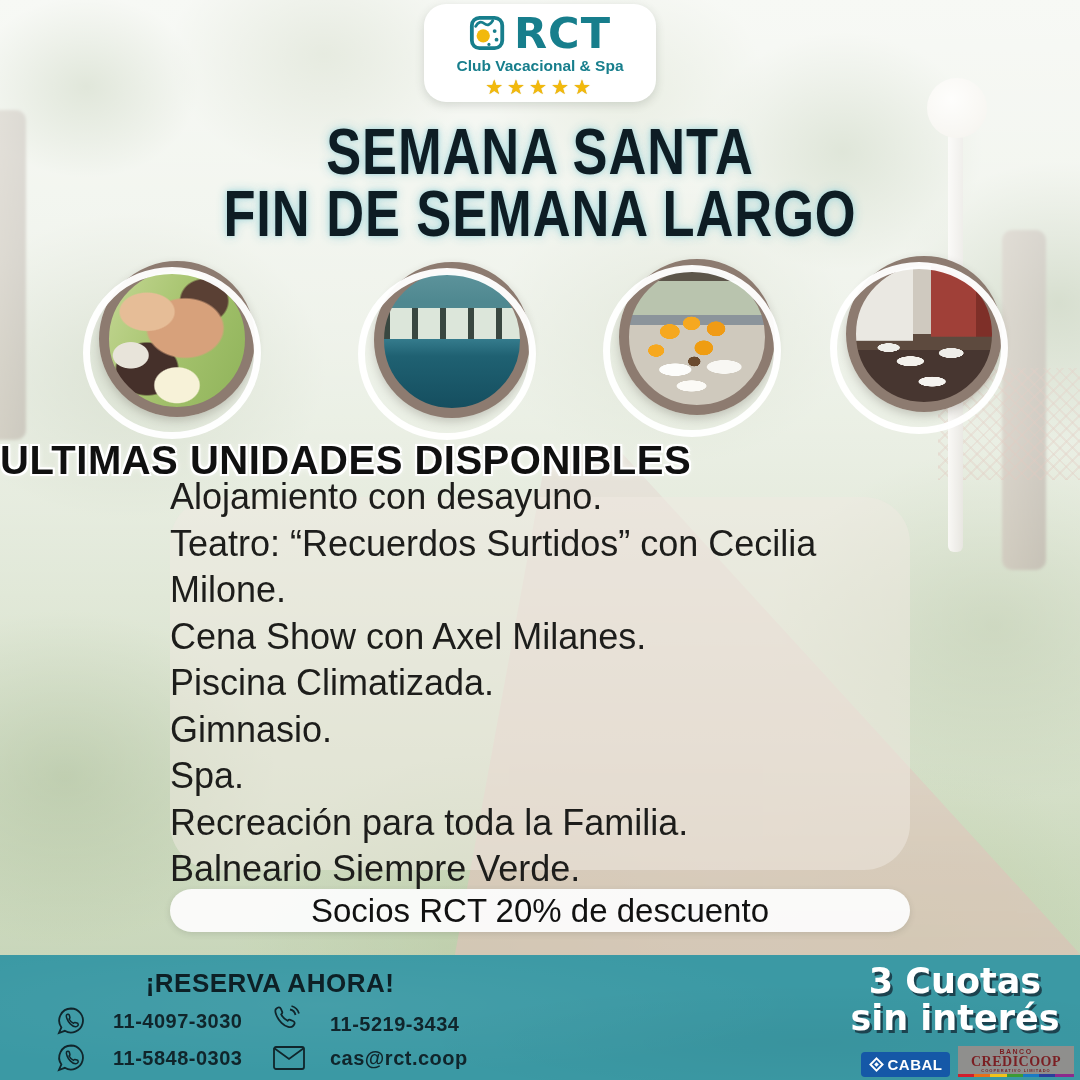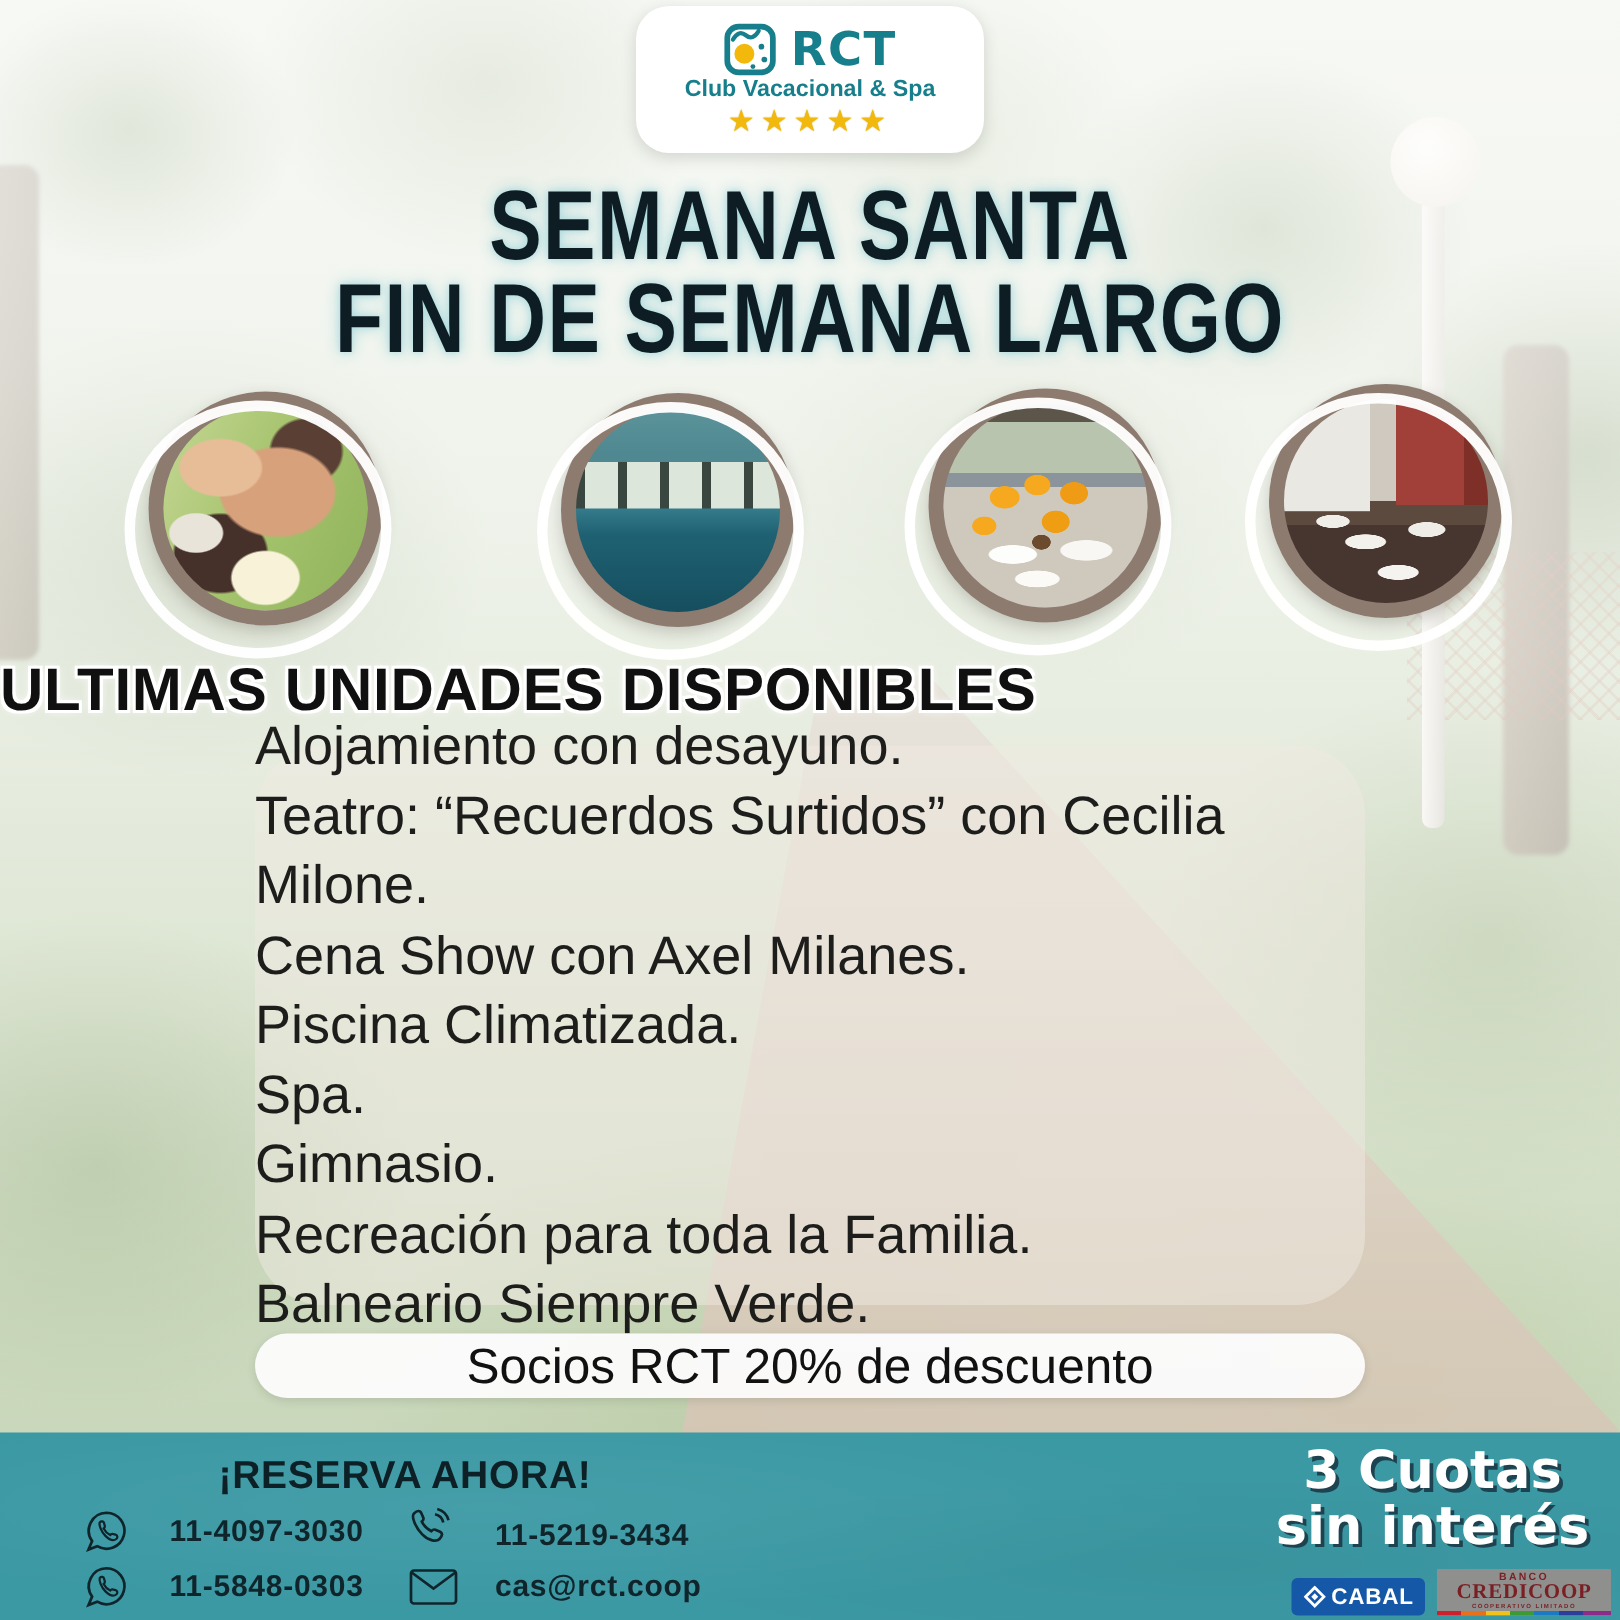--- a/index.html
+++ b/index.html
@@ -40,21 +40,21 @@
   .bg-overlay{position:absolute;inset:0;background:
     linear-gradient(180deg,rgba(255,255,255,.72) 0%,rgba(255,255,255,.62) 25%,
       rgba(255,255,255,.45) 55%,rgba(255,255,255,.32) 80%,rgba(255,255,255,.28) 100%);}
 
   
   .logo-card{position:absolute;left:50%;top:4px;transform:translateX(-50%);
     width:232px;height:98px;background:#fff;border-radius:22px;
     box-shadow:0 3px 10px rgba(60,70,60,.18);
     display:flex;flex-direction:column;align-items:center;justify-content:center;gap:1px;z-index:5;}
   .logo-row{display:flex;align-items:center;gap:7px;}
-  .logo-brand{font-size:31px;font-weight:bold;color:var(--brand-teal);letter-spacing:1px;
+  .logo-brand{font-size:43px;font-weight:bold;color:var(--brand-teal);letter-spacing:1px;
     font-family:"DejaVu Sans","Liberation Sans",sans-serif;}
   .logo-sub{font-size:15.5px;font-weight:bold;color:var(--brand-teal);margin-top:-2px;}
   .logo-stars{font-size:20px;color:var(--star-gold);letter-spacing:4px;line-height:22px;
     text-shadow:0 0 1px #c79a08;}
 
   
   .title-block{position:absolute;top:120px;left:0;width:100%;text-align:center;z-index:4;}
   .title-line{font-family:"Liberation Sans",sans-serif;font-weight:bold;font-size:57px;
     line-height:62px;color:var(--title-ink);letter-spacing:1px;
     transform:scale(.92,1.15);transform-origin:center;
@@ -196,23 +196,23 @@
     <div>
 
         <div class="pkg-item">Alojamiento con desayuno.</div>
 
         <div class="pkg-item">Teatro: “Recuerdos Surtidos” con Cecilia Milone.</div>
 
         <div class="pkg-item">Cena Show con Axel Milanes.</div>
 
         <div class="pkg-item">Piscina Climatizada.</div>
 
+        <div class="pkg-item">Gimnasio.</div>
+
         <div class="pkg-item">Spa.</div>
-
-        <div class="pkg-item">Gimnasio.</div>
 
         <div class="pkg-item">Recreación para toda la Familia.</div>
 
         <div class="pkg-item">Balneario Siempre Verde.</div>
       </div>
   </div>
 
   <div class="socios">Socios RCT 20% de descuento</div>
 
   <div class="footer">

